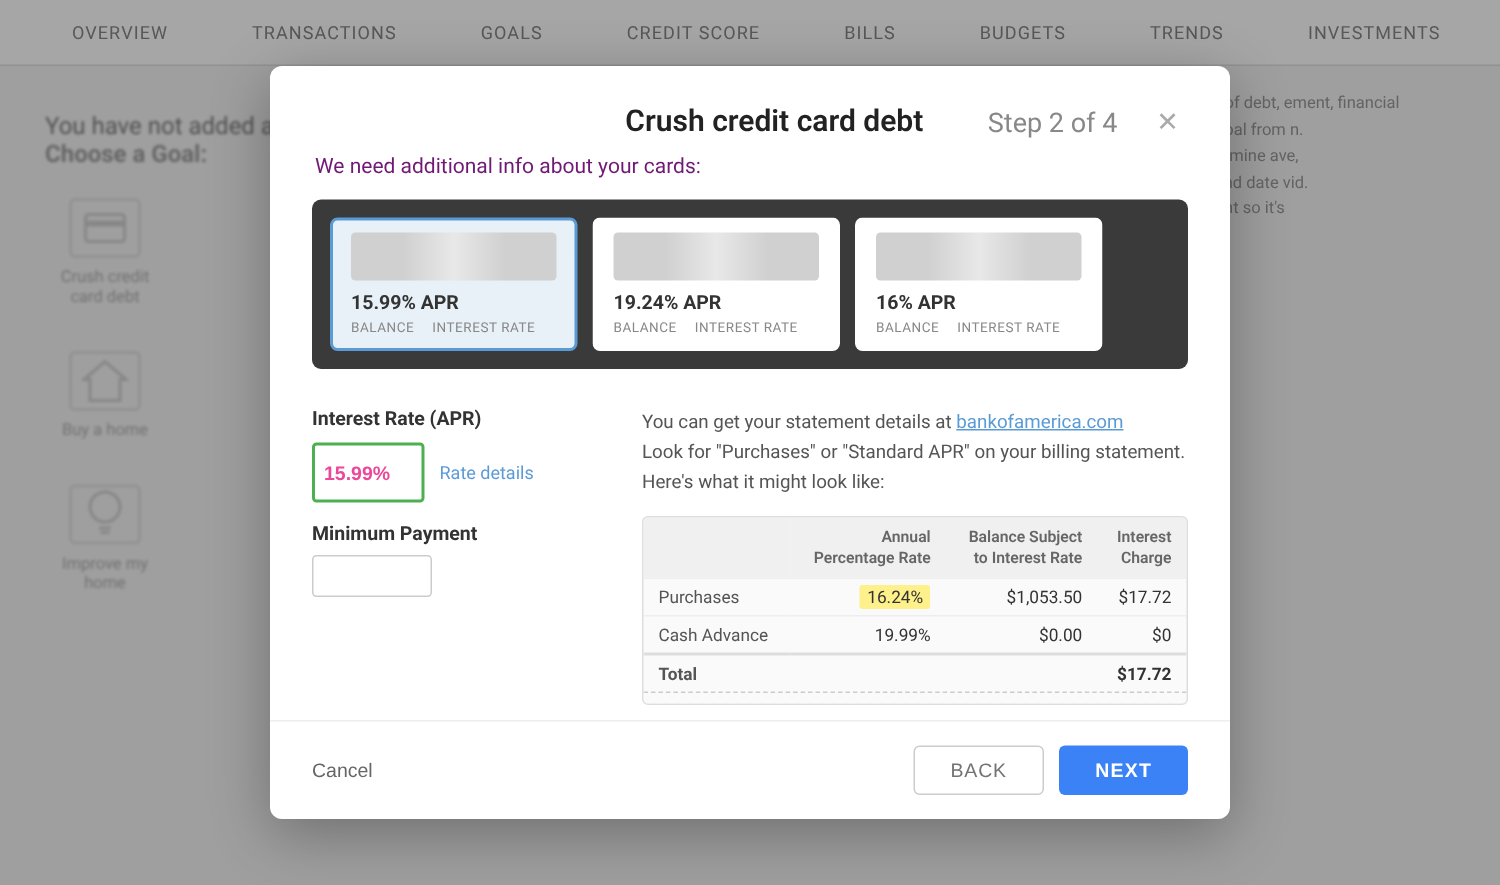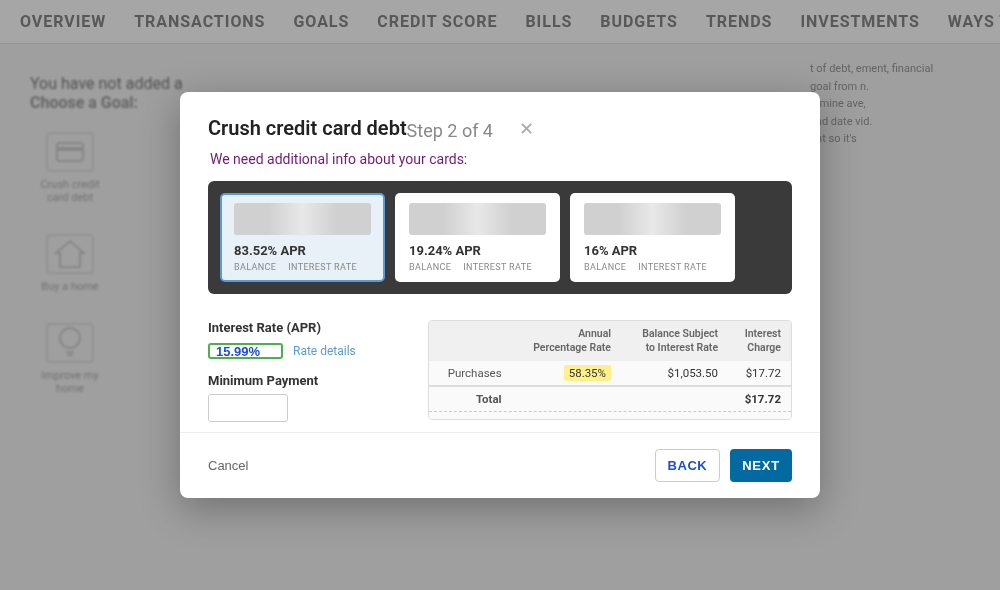--- a/index.html
+++ b/index.html
@@ -16,28 +16,29 @@
     .nav-bar {
       display: flex;
       align-items: center;
       background: #fff;
       border-bottom: 1px solid #e0e0e0;
       height: 44px;
       padding: 0 20px;
       gap: 28px;
     }
     .nav-item {
-      font-size: 16px;
-      font-weight: 700;
+      font-size: 12px;
+      font-weight: 400;
       color: #888;
       letter-spacing: 0.06em;
       text-transform: uppercase;
       cursor: pointer;
       padding: 4px 0;
       white-space: nowrap;
+      margin-left: 28px;
     }
 
     
     .bg-content {
       position: absolute;
       top: 44px;
       left: 0;
       right: 0;
       bottom: 0;
       padding: 30px 30px;
@@ -81,21 +82,22 @@
       box-shadow: 0 10px 40px rgba(0,0,0,0.3);
       position: relative;
       overflow: hidden;
       display: flex;
       flex-direction: column;
     }
     .modal-header {
       padding: 24px 28px 0 28px;
       display: flex;
       align-items: flex-start;
-      justify-content: flex-start;
+      justify-content: flex-end;
+      gap: 43px;
     }
     .modal-title {
       font-size: 20px;
       font-weight: 600;
       color: #222;
     }
     .modal-step {
       font-size: 18px;
       color: #888;
       margin-top: 4px;
@@ -197,27 +199,27 @@
       margin-bottom: 8px;
     }
     .apr-input-row {
       display: flex;
       align-items: center;
       gap: 10px;
       margin-bottom: 14px;
     }
     .apr-input {
       width: 75px;
-      height: 16px;
+      height: 40px;
       border: 2px solid #4CAF50;
       border-radius: 3px;
       padding: 2px 6px;
       font-size: 13px;
       font-weight: 600;
-      color: #1d4ed8;
+      color: #ec4899;
     }
     .rate-details-link {
       color: #5b9bd5;
       font-size: 12px;
       cursor: pointer;
       text-decoration: none;
     }
     .min-payment-title {
       font-size: 13px;
       font-weight: 700;
@@ -271,21 +273,21 @@
       font-size: 10.5px;
       line-height: 1.3;
     }
     .statement-table th:first-child { text-align: left; }
     .statement-table td {
       padding: 5px 10px;
       text-align: right;
       color: #333;
       border-top: 1px solid #eee;
     }
-    .statement-table td:first-child { text-align: right; color: #555; }
+    .statement-table td:first-child { text-align: left; color: #555; }
     .statement-table tr.total-row td {
       font-weight: 700;
       border-top: 2px solid #ddd;
     }
     .highlight-cell {
       background: #fef08a;
       padding: 1px 5px;
       border-radius: 2px;
     }
     
@@ -311,35 +313,35 @@
       font-size: 13px;
       color: #666;
       cursor: pointer;
       background: none;
       border: none;
     }
     .footer-right { display: flex; gap: 10px; }
     .btn-back {
       border: 1px solid #ccc;
       background: #fff;
-      color: #1d4ed8;
-      font-size: 13px;
-      font-weight: 700;
-      padding: 8px 12px;
+      color: #737373;
+      font-size: 13px;
+      font-weight: 400;
+      padding: 8px 24px;
       border-radius: 4px;
       cursor: pointer;
       letter-spacing: 0.04em;
     }
     .btn-next {
       border: none;
-      background: #0369a1;
+      background: #3b82f6;
       color: #fff;
       font-size: 13px;
       font-weight: 700;
-      padding: 8px 12px;
+      padding: 8px 24px;
       border-radius: 4px;
       cursor: pointer;
       letter-spacing: 0.06em;
     }
   </style>
 </head>
 <body>
 
 <nav class="nav-bar">
   <span class="nav-item">OVERVIEW</span>
@@ -406,21 +408,21 @@
         <span class="modal-step">Step 2 of 4</span>
         <button class="close-btn">✕</button>
       </div>
     </div>
 
     <div class="modal-subtitle">We need additional info about your cards:</div>
 
     <div class="card-carousel">
       <div class="card-item selected">
         <div class="card-image-placeholder"></div>
-        <div class="card-apr">83.52% APR</div>
+        <div class="card-apr">15.99% APR</div>
         <div class="card-row">
           <div class="card-col">
             <span class="card-label">BALANCE</span>
           </div>
           <div class="card-col">
             <span class="card-label">INTEREST RATE</span>
           </div>
         </div>
       </div>
       <div class="card-item">
@@ -459,37 +461,49 @@
         <div class="section-title">Interest Rate (APR)</div>
         <div class="apr-input-row">
           <input class="apr-input" type="text" value="15.99%" style="">
           <a class="rate-details-link">Rate details</a>
         </div>
         <div class="min-payment-title">Minimum Payment</div>
         <input class="min-payment-input" type="text" value="" style="">
       </div>
 
       <div class="right-panel">
+        <div class="statement-text">
+          <span>You can get your statement details at</span>
+          <a class="statement-link">bankofamerica.com</a><br>
+          <span>Look for "Purchases" or "Standard APR" on your billing statement.</span><br>
+          <span>Here's what it might look like:</span>
+        </div>
 
         <div class="statement-table-wrapper">
           <table class="statement-table">
             <thead>
               <tr>
                 <th></th>
                 <th>Annual<br>Percentage Rate</th>
                 <th>Balance Subject<br>to Interest Rate</th>
                 <th>Interest<br>Charge</th>
               </tr>
             </thead>
             <tbody>
               <tr>
                 <td>Purchases</td>
-                <td><span class="highlight-cell">58.35%</span></td>
+                <td><span class="highlight-cell">16.24%</span></td>
                 <td>$1,053.50</td>
                 <td>$17.72</td>
+              </tr>
+              <tr>
+                <td>Cash Advance</td>
+                <td>19.99%</td>
+                <td>$0.00</td>
+                <td>$0</td>
               </tr>
               <tr class="total-row">
                 <td>Total</td>
                 <td></td>
                 <td></td>
                 <td>$17.72</td>
               </tr>
             </tbody>
           </table>
           <div class="torn-edge"></div>

